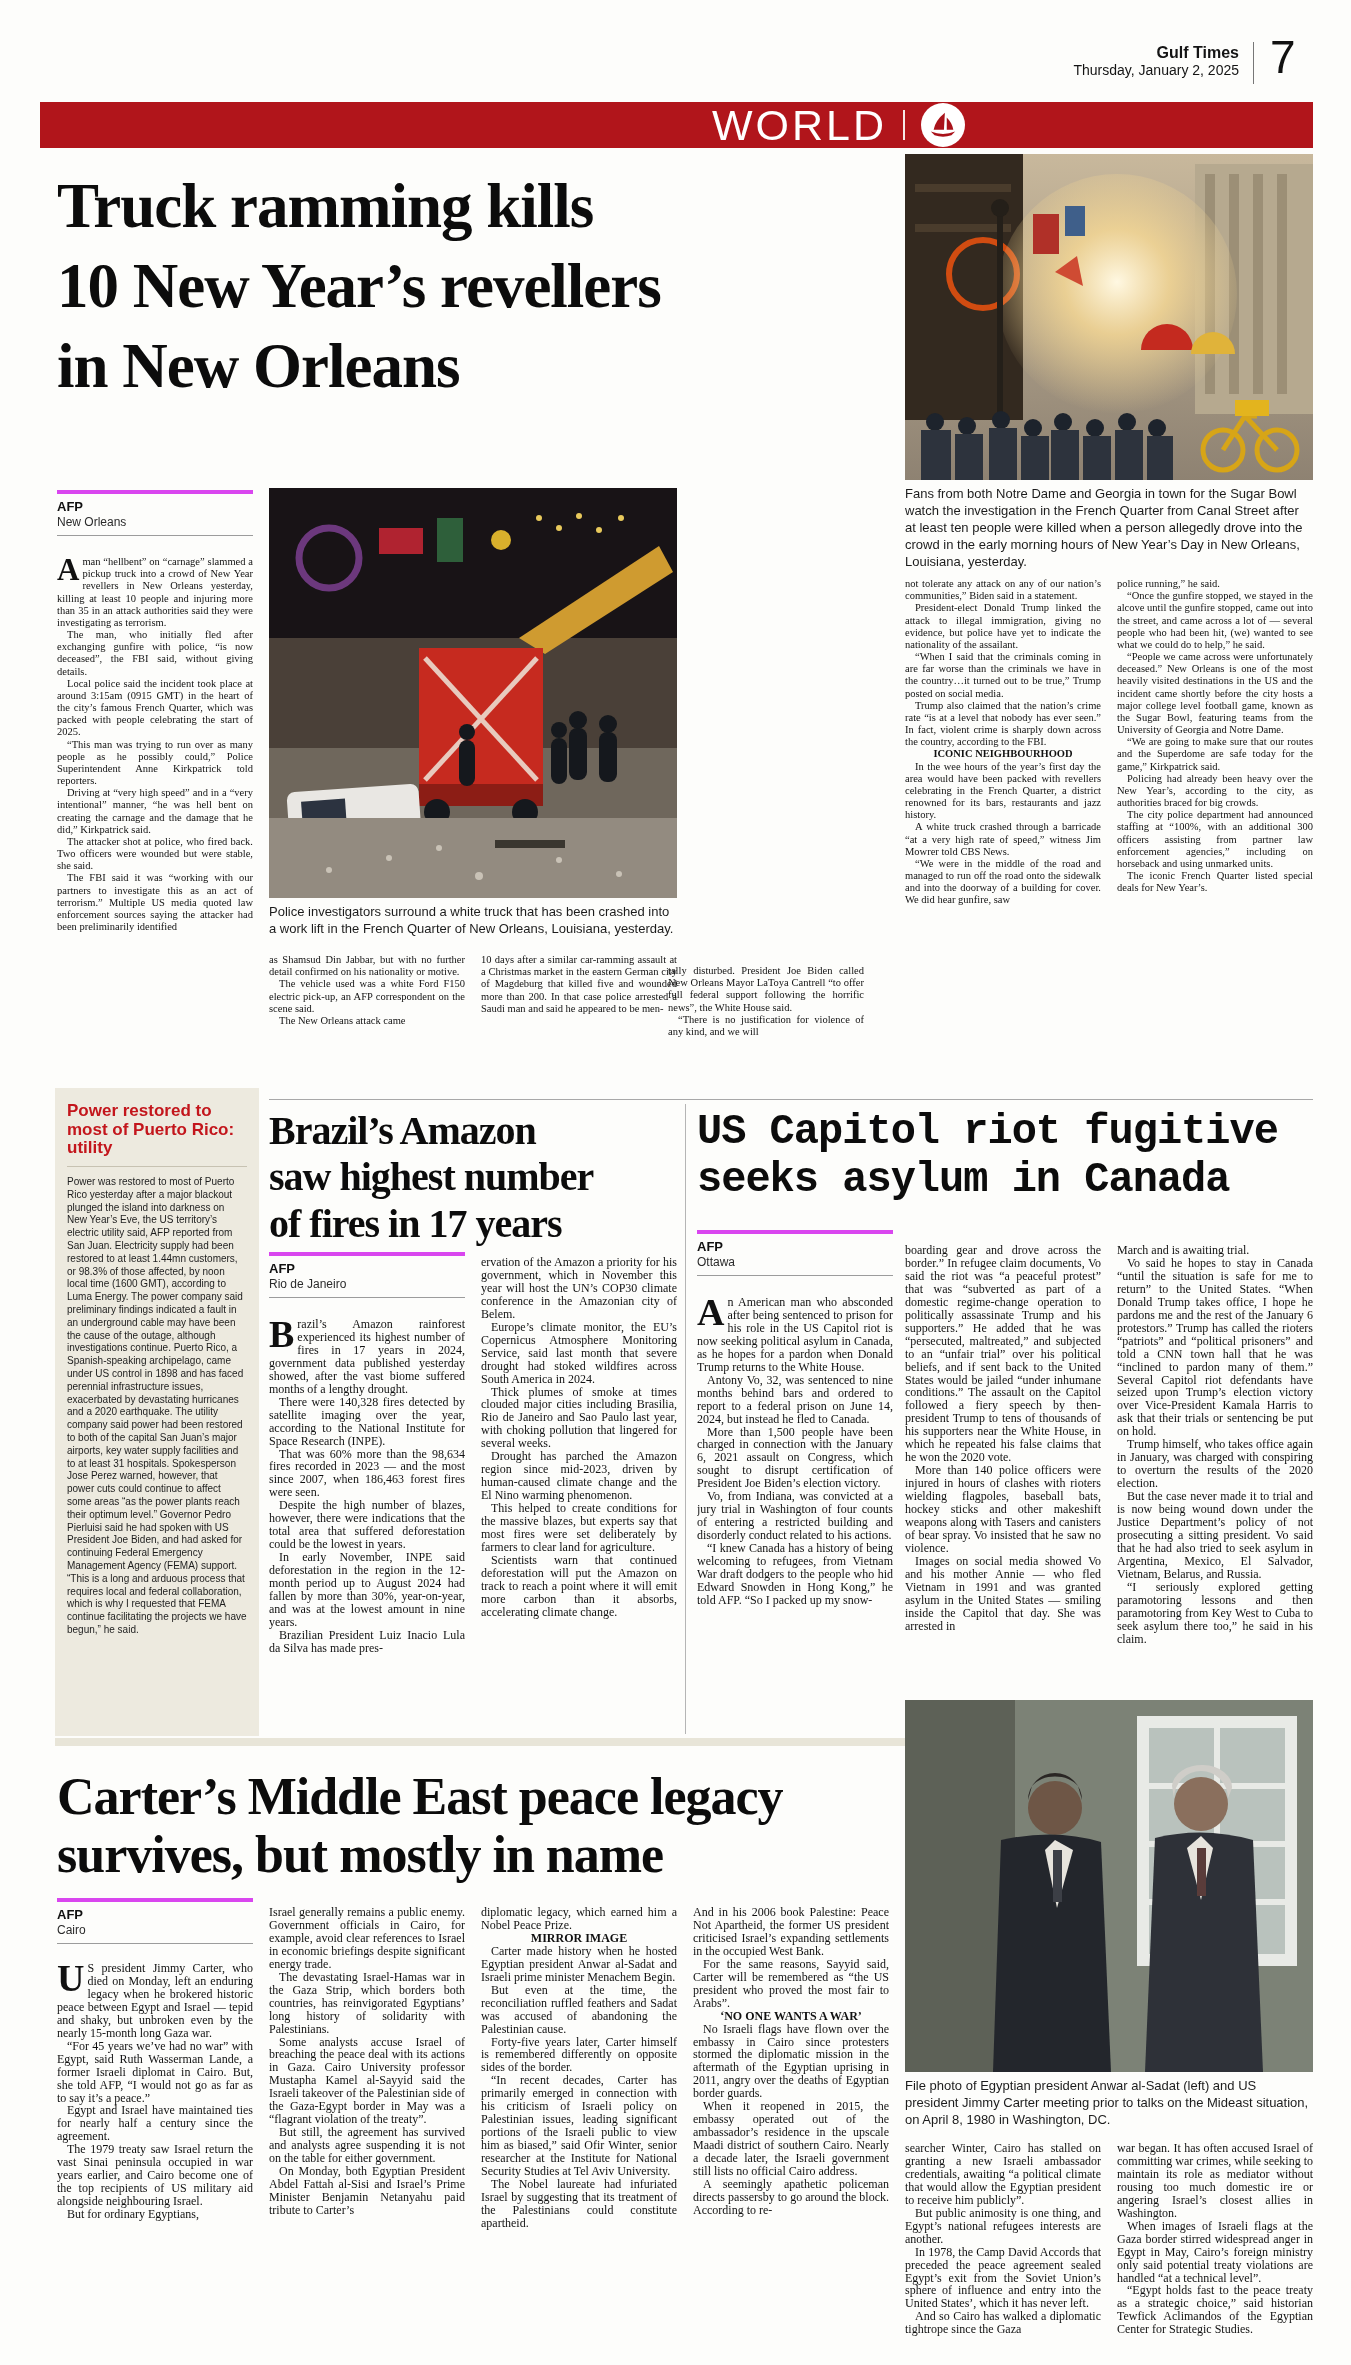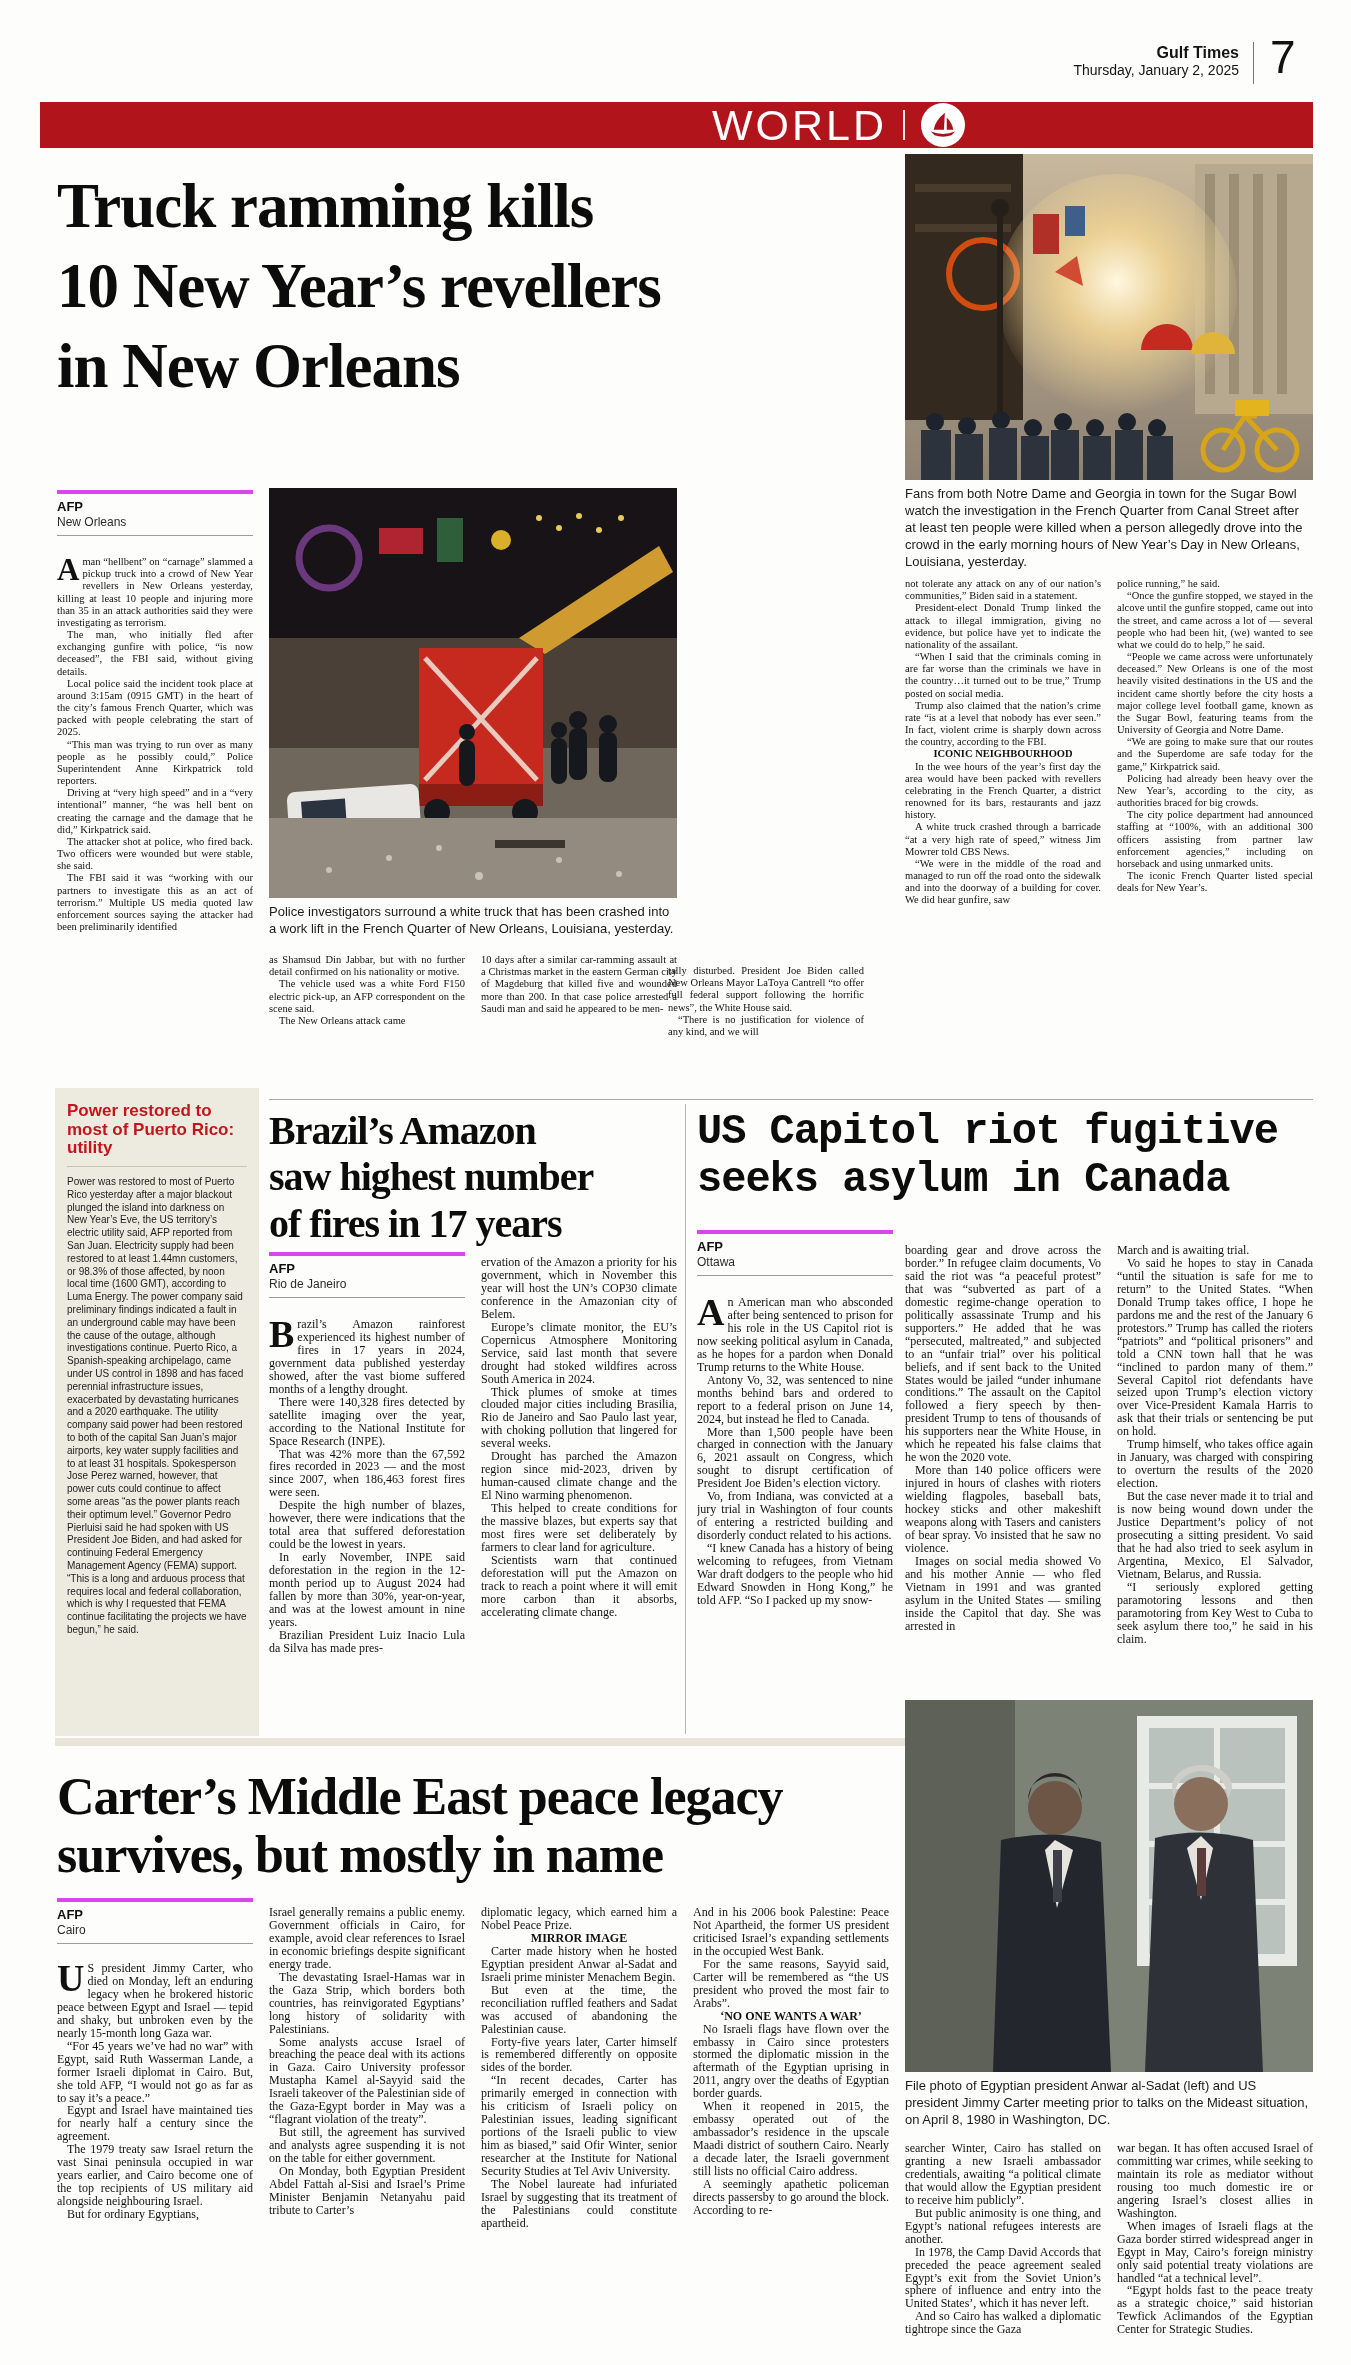--- a/index.html
+++ b/index.html
@@ -274,21 +274,21 @@
     <div>saw highest number</div>
     <div>of fires in 17 years</div>
   </div>
   <div class="abs byline" style="left:269px;top:1252px;width:196px;">
     <div class="agency">AFP</div>
     <div class="place">Rio de Janeiro</div>
   </div>
   <div class="abs body-col sec-col dropcap" style="left:269px;top:1318px;width:196px;height:404px;">
       <p>Brazil’s Amazon rainforest experienced its highest number of fires in 17 years in 2024, government data published yesterday showed, after the vast biome suffered months of a lengthy drought.</p>
       <p>There were 140,328 fires detected by satellite imaging over the year, according to the National Institute for Space Research (INPE).</p>
-      <p>That was 42% more than the 67,592 fires recorded in 2023 — and the most since 2007, when 186,463 forest fires were seen.</p>
+      <p>That was 60% more than the 98,634 fires recorded in 2023 — and the most since 2007, when 186,463 forest fires were seen.</p>
       <p>Despite the high number of blazes, however, there were indications that the total area that suffered deforestation could be the lowest in years.</p>
       <p>In early November, INPE said deforestation in the region in the 12-month period up to August 2024 had fallen by more than 30%, year-on-year, and was at the lowest amount in nine years.</p>
       <p>Brazilian President Luiz Inacio Lula da Silva has made pres-</p>
     </div>
   <div class="abs body-col sec-col" style="left:481px;top:1256px;width:196px;height:466px;">
       <p>ervation of the Amazon a priority for his government, which in November this year will host the UN’s COP30 climate conference in the Amazonian city of Belem.</p>
       <p>Europe’s climate monitor, the EU’s Copernicus Atmosphere Monitoring Service, said last month that severe drought had stoked wildfires across South America in 2024.</p>
       <p>Thick plumes of smoke at times clouded major cities including Brasilia, Rio de Janeiro and Sao Paulo last year, with choking pollution that lingered for several weeks.</p>
       <p>Drought has parched the Amazon region since mid-2023, driven by human-caused climate change and the El Nino warming phenomenon.</p>
       <p>This helped to create conditions for the massive blazes, but experts say that most fires were set deliberately by farmers to clear land for agriculture.</p>

